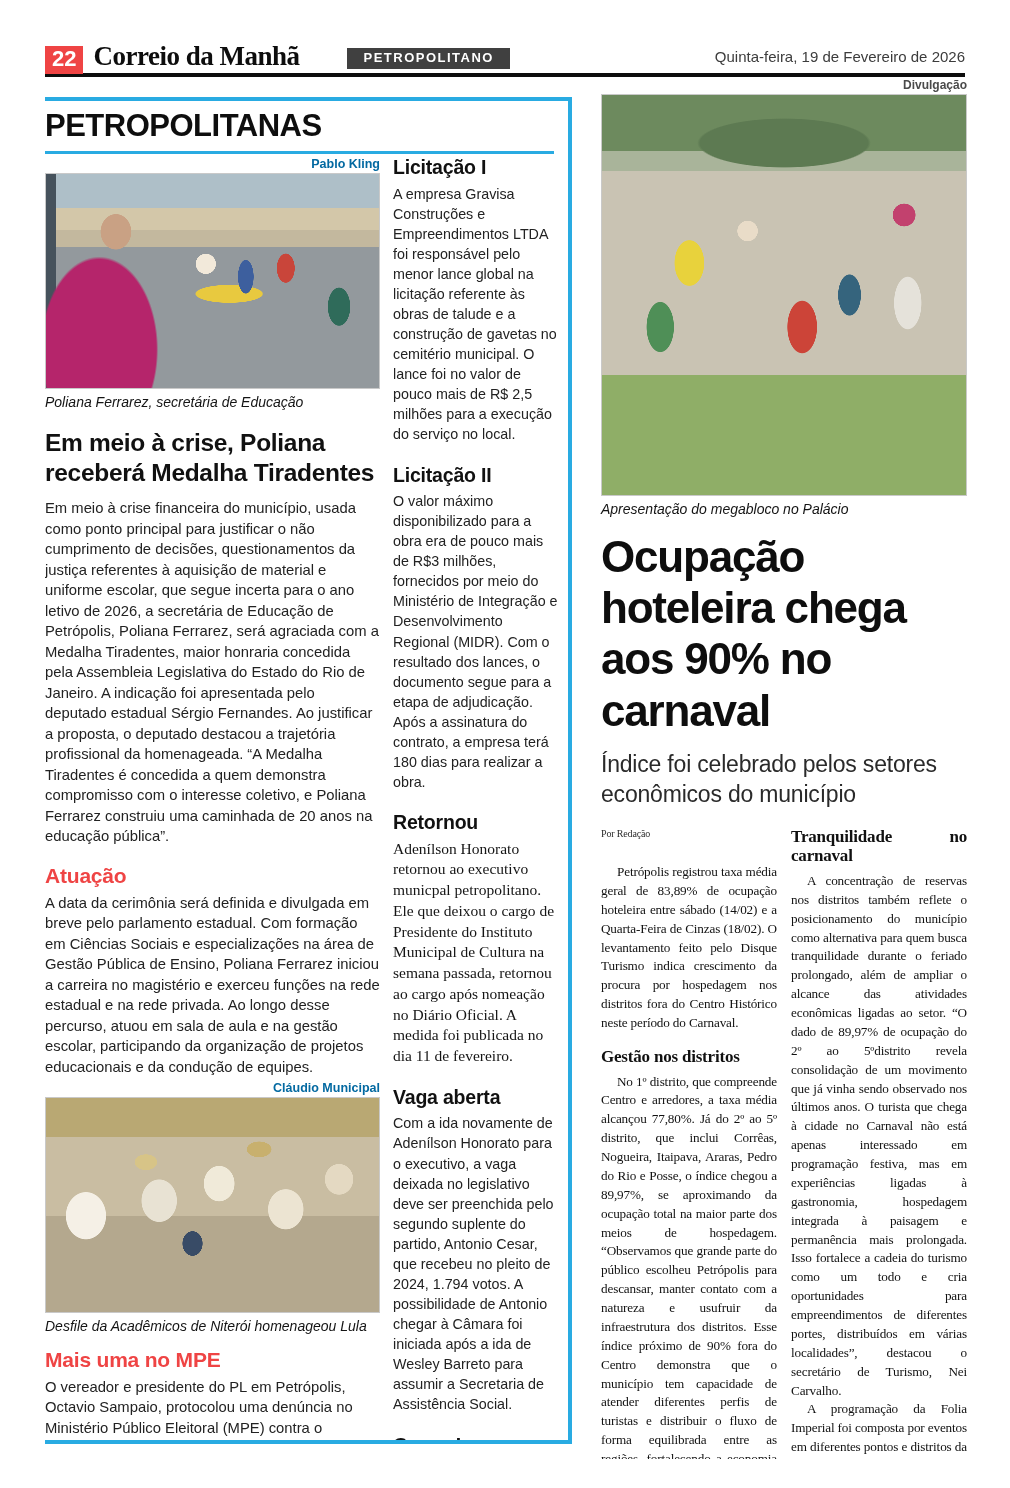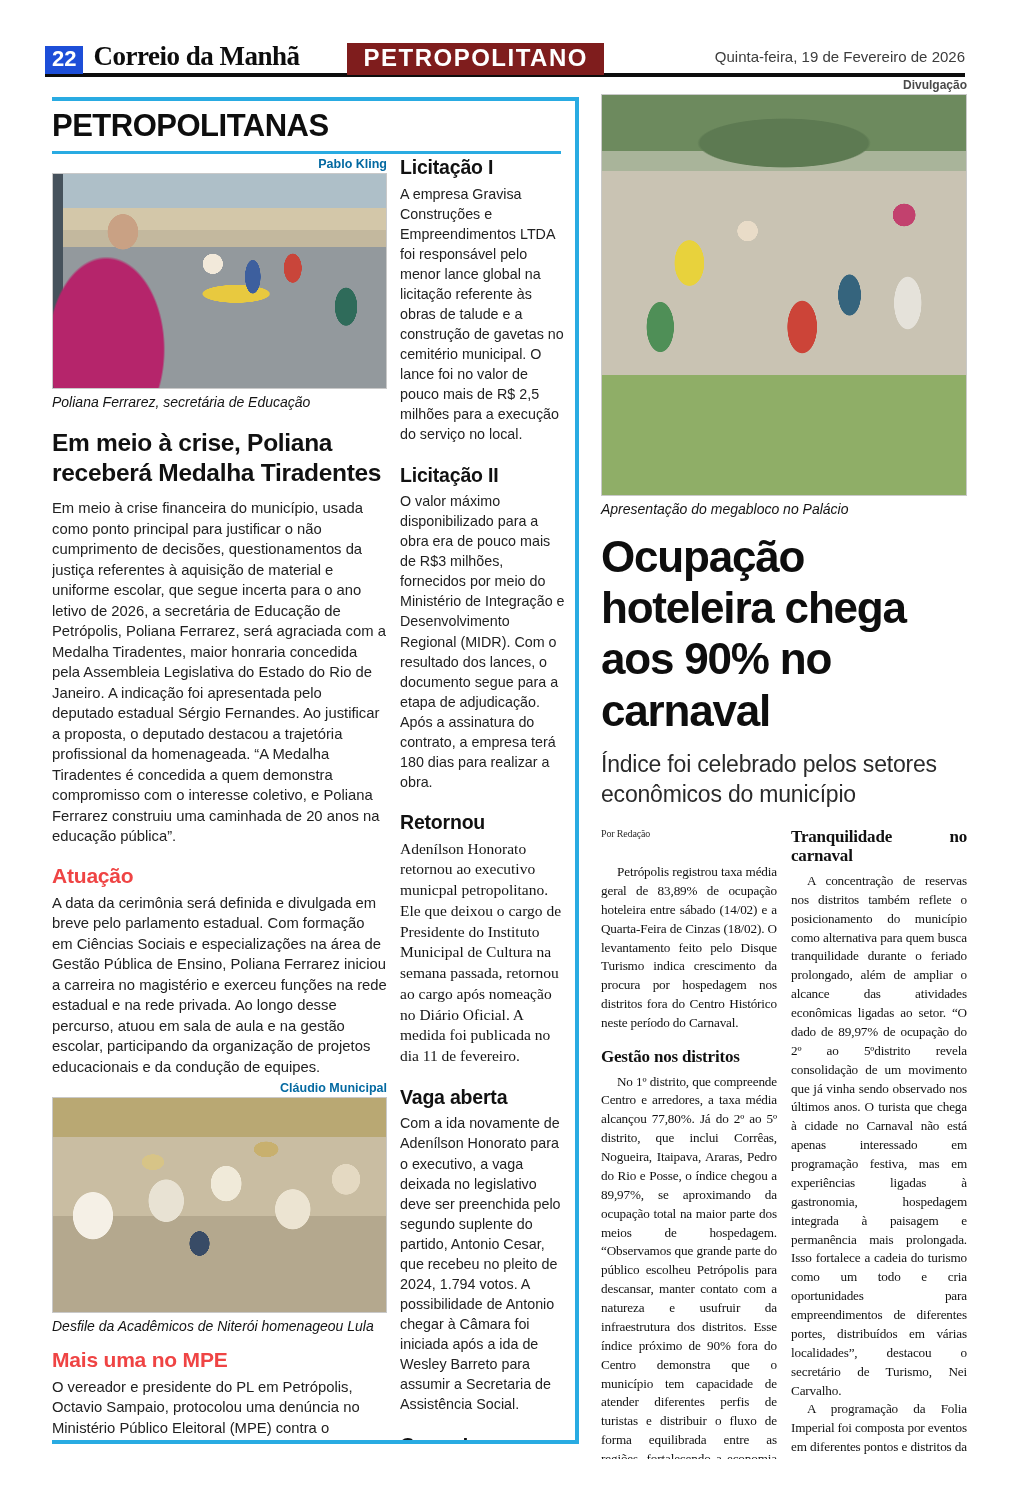--- a/index.html
+++ b/index.html
@@ -10,40 +10,40 @@
   }
   .page { position:absolute; inset:0; }
 
   
   .topbar {
     position:absolute; left:45px; top:44px; width:920px; height:33px;
     border-bottom:4px solid #0d0d0d;
     display:flex; align-items:center;
   }
   .pagenum-box {
-    background:#1d4ed8; color:#fff; font-weight:700; font-size:22px;
+    background:#ef4444; color:#fff; font-weight:700; font-size:22px;
     padding:2px 7px 4px; line-height:1; margin-right:10px; transform:translateY(1px);
   }
   .masthead {
     font-family:"Liberation Serif","DejaVu Serif",serif; font-weight:700;
     font-size:27px; letter-spacing:-0.5px; color:#0d0d0d; margin-right:48px;
     white-space:nowrap; transform:translateY(-2px);
   }
   .section-box {
-    background:#7f1d1d; color:#fff; font-weight:700; font-size:24px;
+    background:#404040; color:#fff; font-weight:700; font-size:13px;
     letter-spacing:1.5px; padding:3px 16px 5px; line-height:1; white-space:nowrap;
   }
   .edition-date {
     margin-left:auto; font-size:15px; color:#3c3c3c; white-space:nowrap;
     transform:translateY(-2px);
   }
 
   
   .left-box {
-    position:absolute; left:52px; top:97px; width:527px; height:1347px;
+    position:absolute; left:45px; top:97px; width:527px; height:1347px;
     border-top:4px solid #29abe2; border-right:4px solid #29abe2;
     border-bottom:4px solid #29abe2;
     padding:6px 0 0 0; overflow:hidden;
   }
   .left-box-title {
     font-size:31px; font-weight:900; letter-spacing:-0.5px; color:#0e0e0e;
     line-height:1.1; margin:2px 0 8px 0;
   }
   .left-box-divider { height:3px; background:#29abe2; margin-right:14px; }
   .box-cols { display:flex; gap:13px; margin-top:2px; }

